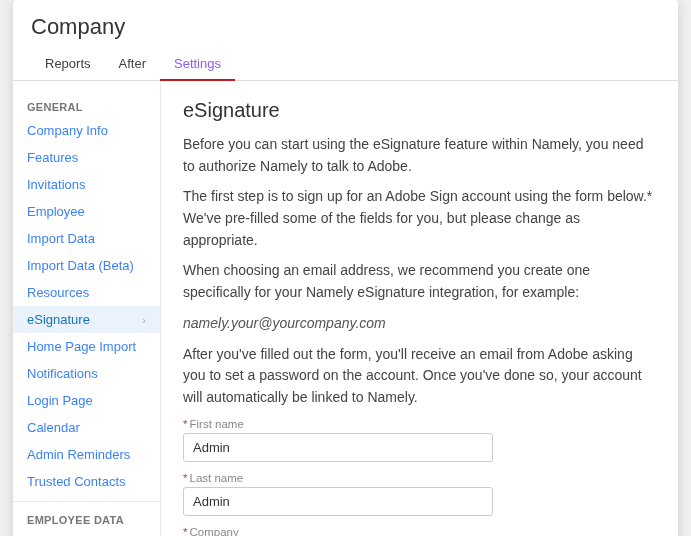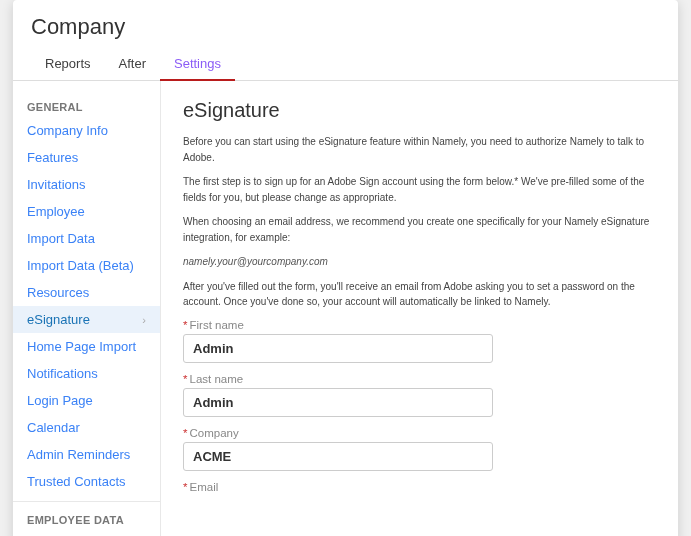--- a/index.html
+++ b/index.html
@@ -92,21 +92,21 @@
       overflow-y: auto;
       max-height: 490px;
     }
     .main h2 {
       font-size: 20px;
       font-weight: 400;
       color: #333;
       margin-bottom: 12px;
     }
     .main p {
-      font-size: 10px;
+      font-size: 14px;
       color: #444;
       line-height: 1.55;
       margin-bottom: 9px;
     }
     .main .email-example {
       font-style: italic;
       color: #555;
       margin-bottom: 9px;
     }
     .form-group {
@@ -124,21 +124,20 @@
     }
     .form-input {
       width: 100%;
       max-width: 310px;
       padding: 6px 9px;
       border: 1px solid #ccc;
       border-radius: 3px;
       font-size: 13px;
       color: #333;
       background: #fff;
-      font-weight: bold;
     }
   </style>
 </head>
 <body>
 
 <div class="window">
 
   <div class="header">
     <h1>Company</h1>
     <div class="tabs">

